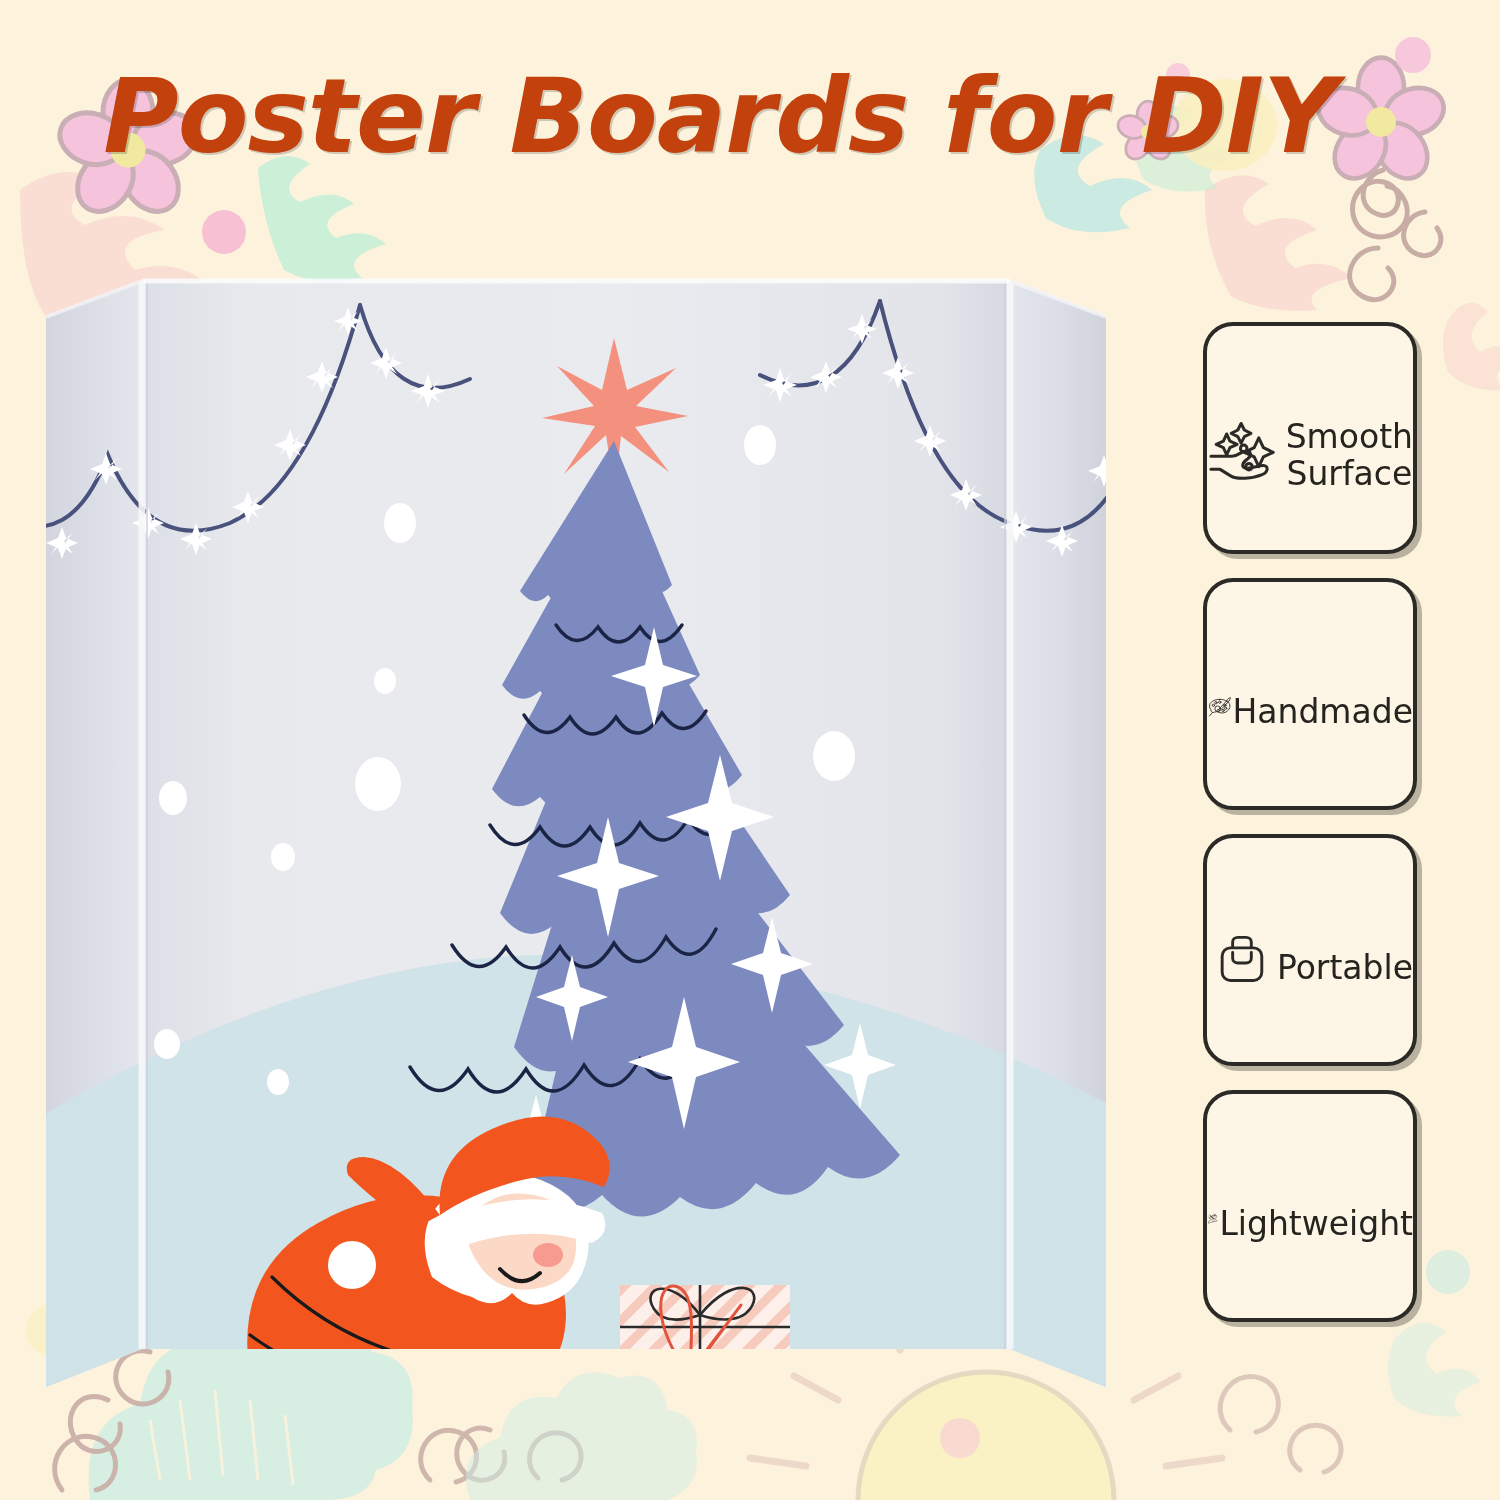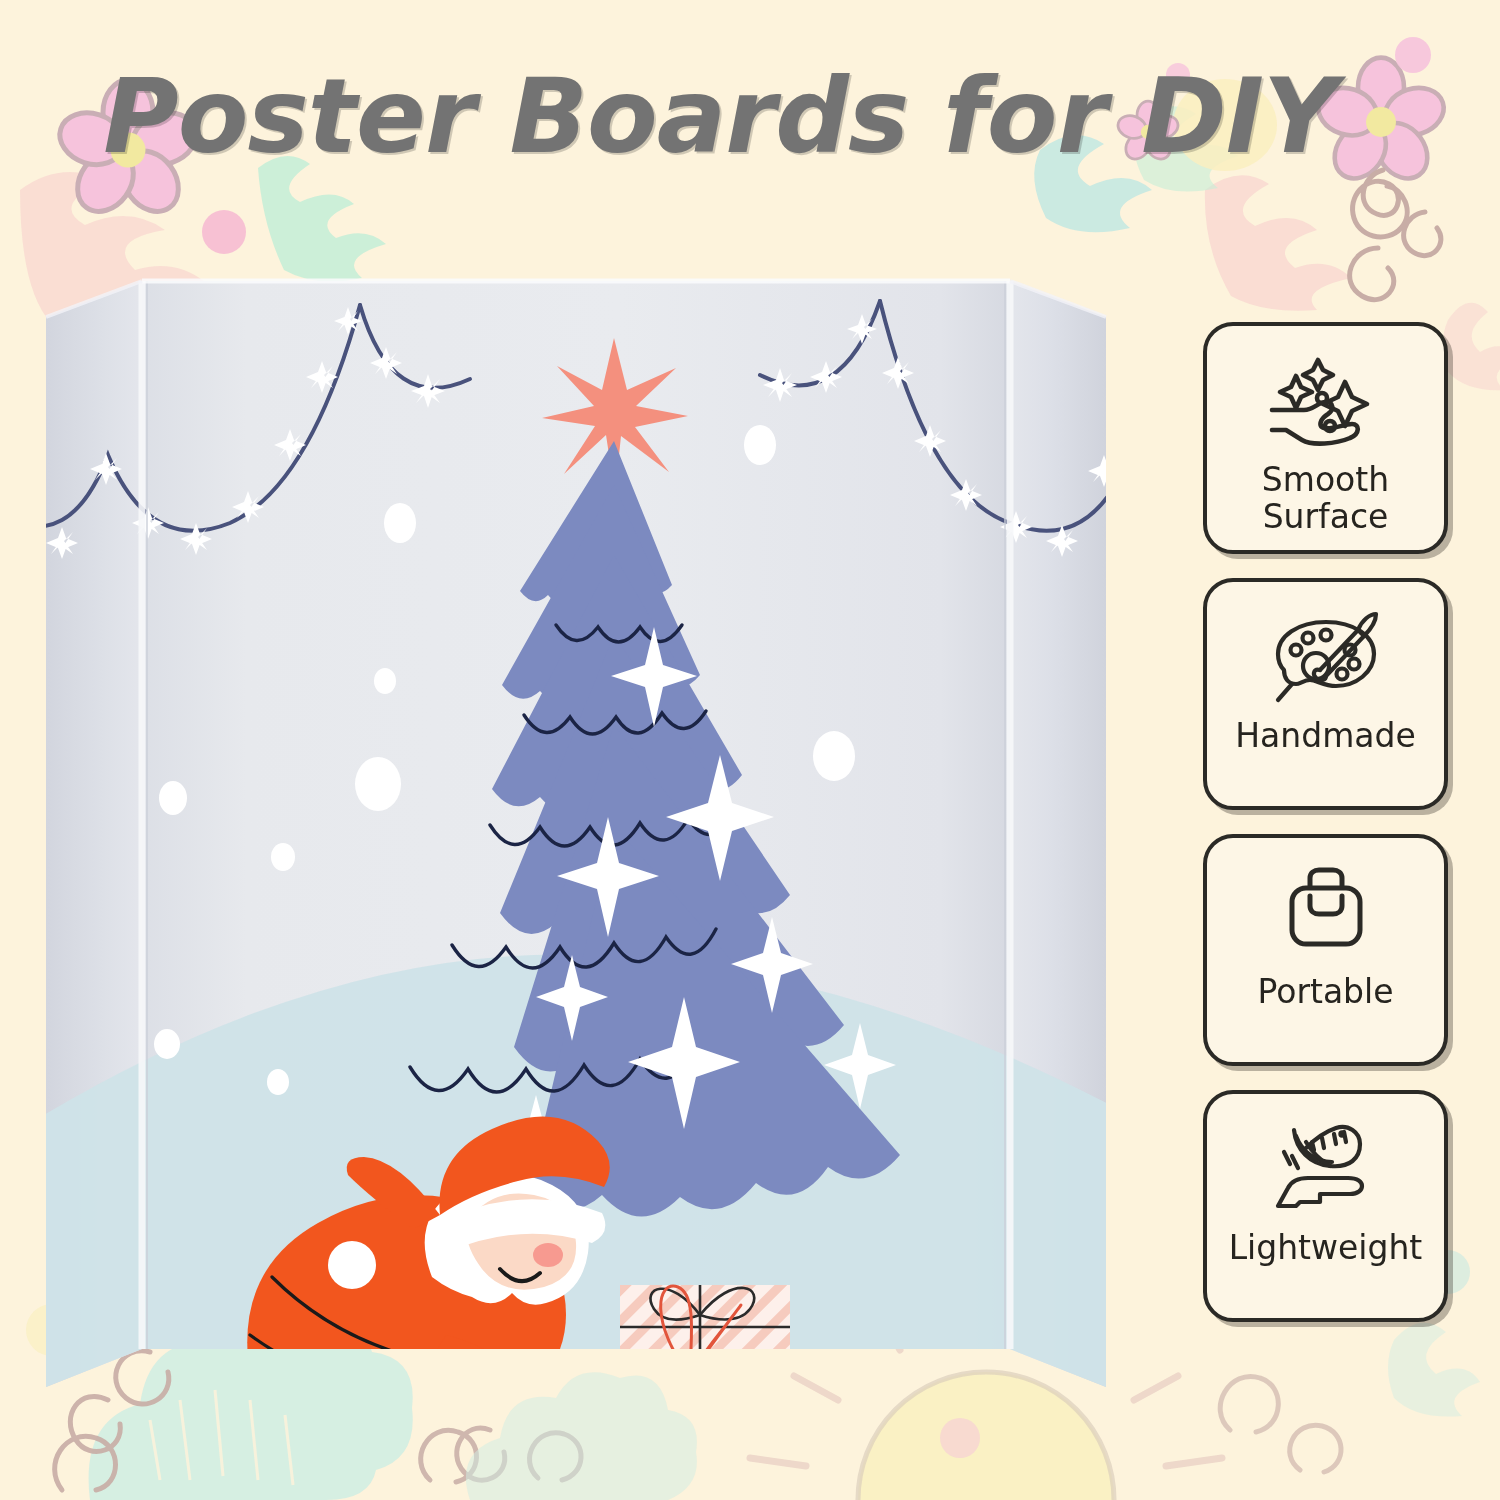--- a/index.html
+++ b/index.html
@@ -21,43 +21,43 @@
   .title-wrap {
     position:absolute; left:0; top:62px; width:1440px;
     text-align:center; z-index:6;
   }
   .title {
     font-family:"DejaVu Sans", sans-serif;
     font-style:italic;
     font-weight:bold;
     font-size:103px;
     letter-spacing:-1px;
-    color:#737373;
+    color:#c2410c;
     line-height:1.05;
     white-space:nowrap;
     text-shadow: 2px 2px 0 rgba(0,0,0,0.18);
   }
 
   
   .product { position:absolute; left:0; top:255px; width:1170px; height:1160px; z-index:4; }
   .product svg { position:absolute; left:0; top:0; }
 
   
   .badges {
     position:absolute; left:1203px; top:322px;
     width:245px; z-index:7;
     display:flex; flex-direction:column; gap:24px;
   }
   .badge {
-    width:245px; height:232px;
+    width:214px; height:232px;
     border:4px solid #2B2A26;
     border-radius:30px;
     background:#FDF6E6;
     box-shadow:5px 5px 0 rgba(60,55,45,0.35);
-    display:flex; flex-direction:column;
+    display:flex; flex-direction:row;
     align-items:center; justify-content:flex-start;
     padding-top:26px;
   }
   .badge-icon { width:120px; height:100px; display:block; }
   .badge-label {
     margin-top:10px;
     font-family:"DejaVu Sans", sans-serif;
     font-size:33px;
     color:#26241F;
     text-align:center;

